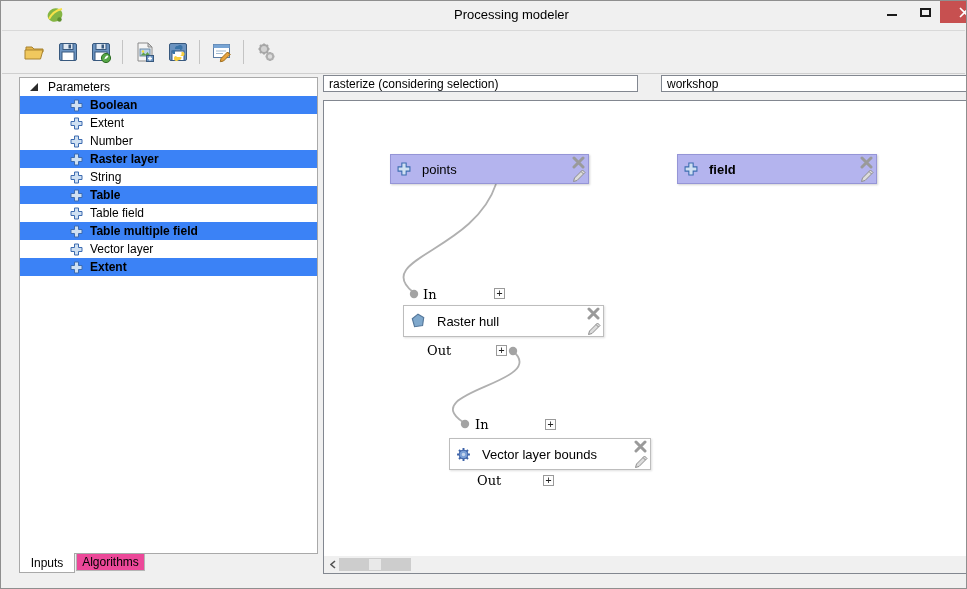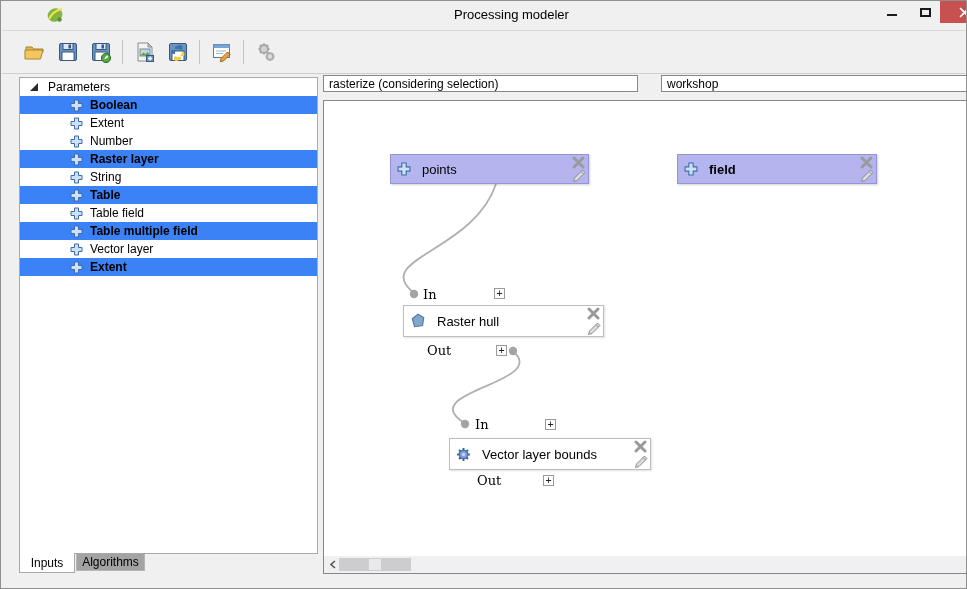--- a/index.html
+++ b/index.html
@@ -47,21 +47,21 @@
   .tree-child .plus { width: 13px; height: 13px; margin-right: 7px; }
   .tree-label { font-size: 12px; white-space: nowrap; }
 
   
   .tab { position: absolute; display: flex; align-items: center; justify-content: center; font-size: 12px; }
   .tab-inputs {
     left: 18px; top: 552px; width: 56px; height: 20px; background: #fff;
     border: 1px solid #a9a9a9; border-top: none; z-index: 2;
   }
   .tab-algorithms {
-    left: 75px; top: 553px; width: 69px; height: 17px; background: #a3a3a3;
+    left: 75px; top: 553px; width: 69px; height: 17px; background: #ec4899;
     border: 1px solid #b5b5b5; border-top: none;
   }
 
   
   .model-input {
     position: absolute; top: 74px; height: 17px; border: 1px solid #828790;
     background: #fff; font-family: "Liberation Sans", sans-serif; font-size: 12px;
     padding: 0 5px; outline: none;
   }
   .input-name  { left: 322px; width: 315px; }

